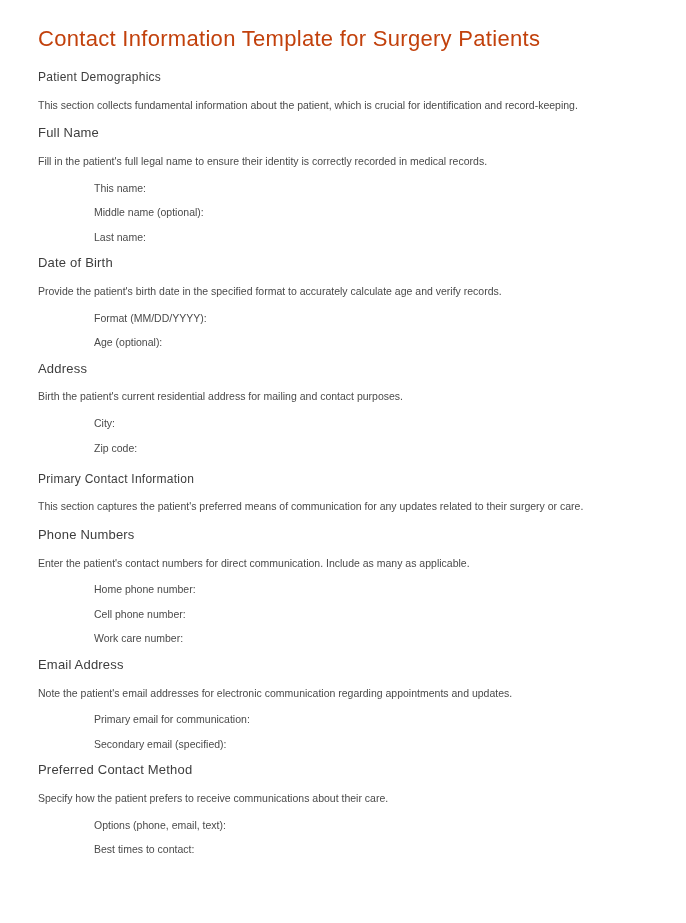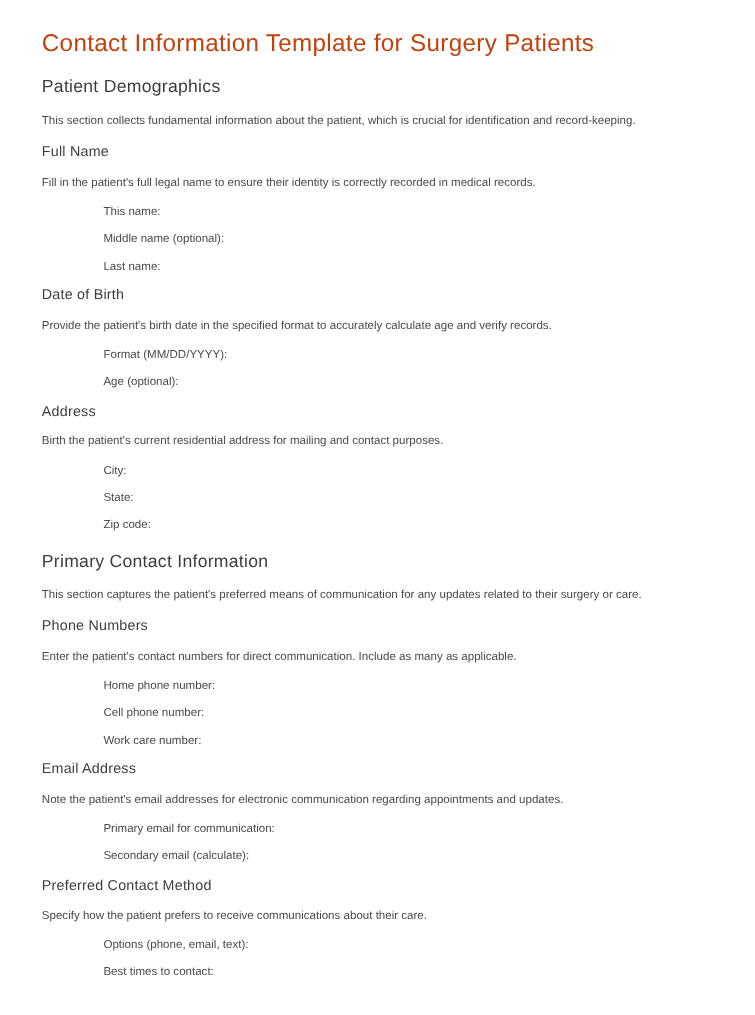--- a/index.html
+++ b/index.html
@@ -16,21 +16,21 @@
   }
   .doc-title {
     font-size: 22px;
     font-weight: 300;
     letter-spacing: 0.3px;
     color: #c2410c;
     line-height: 1.2;
     margin-bottom: 18px;
   }
   .section-heading {
-    font-size: 16px;
+    font-size: 12px;
     font-weight: 300;
     letter-spacing: 0.25px;
     color: #3d3d3d;
     line-height: 1.2;
     margin-top: 18px;
     margin-bottom: 14px;
   }
   .subsection-heading {
     font-size: 13px;
     font-weight: 400;
@@ -74,35 +74,34 @@
   <p class="field">Last name:</p>
 
   <h3 class="subsection-heading">Date of Birth</h3>
   <p class="intro">Provide the patient's birth date in the specified format to accurately calculate age and verify records.</p>
   <p class="field">Format (MM/DD/YYYY):</p>
   <p class="field">Age (optional):</p>
 
   <h3 class="subsection-heading">Address</h3>
   <p class="intro">Birth the patient's current residential address for mailing and contact purposes.</p>
   <p class="field">City:</p>
-  <p class="field">State:</p>
   <p class="field">Zip code:</p>
 
   <h2 class="section-heading">Primary Contact Information</h2>
   <p class="intro">This section captures the patient's preferred means of communication for any updates related to their surgery or care.</p>
 
   <h3 class="subsection-heading">Phone Numbers</h3>
   <p class="intro">Enter the patient's contact numbers for direct communication. Include as many as applicable.</p>
   <p class="field">Home phone number:</p>
   <p class="field">Cell phone number:</p>
   <p class="field">Work care number:</p>
 
   <h3 class="subsection-heading">Email Address</h3>
   <p class="intro">Note the patient's email addresses for electronic communication regarding appointments and updates.</p>
   <p class="field">Primary email for communication:</p>
-  <p class="field">Secondary email (calculate):</p>
+  <p class="field">Secondary email (specified):</p>
 
   <h3 class="subsection-heading">Preferred Contact Method</h3>
   <p class="intro">Specify how the patient prefers to receive communications about their care.</p>
   <p class="field">Options (phone, email, text):</p>
   <p class="field">Best times to contact:</p>
 
 </div>
 
 </body></html>

